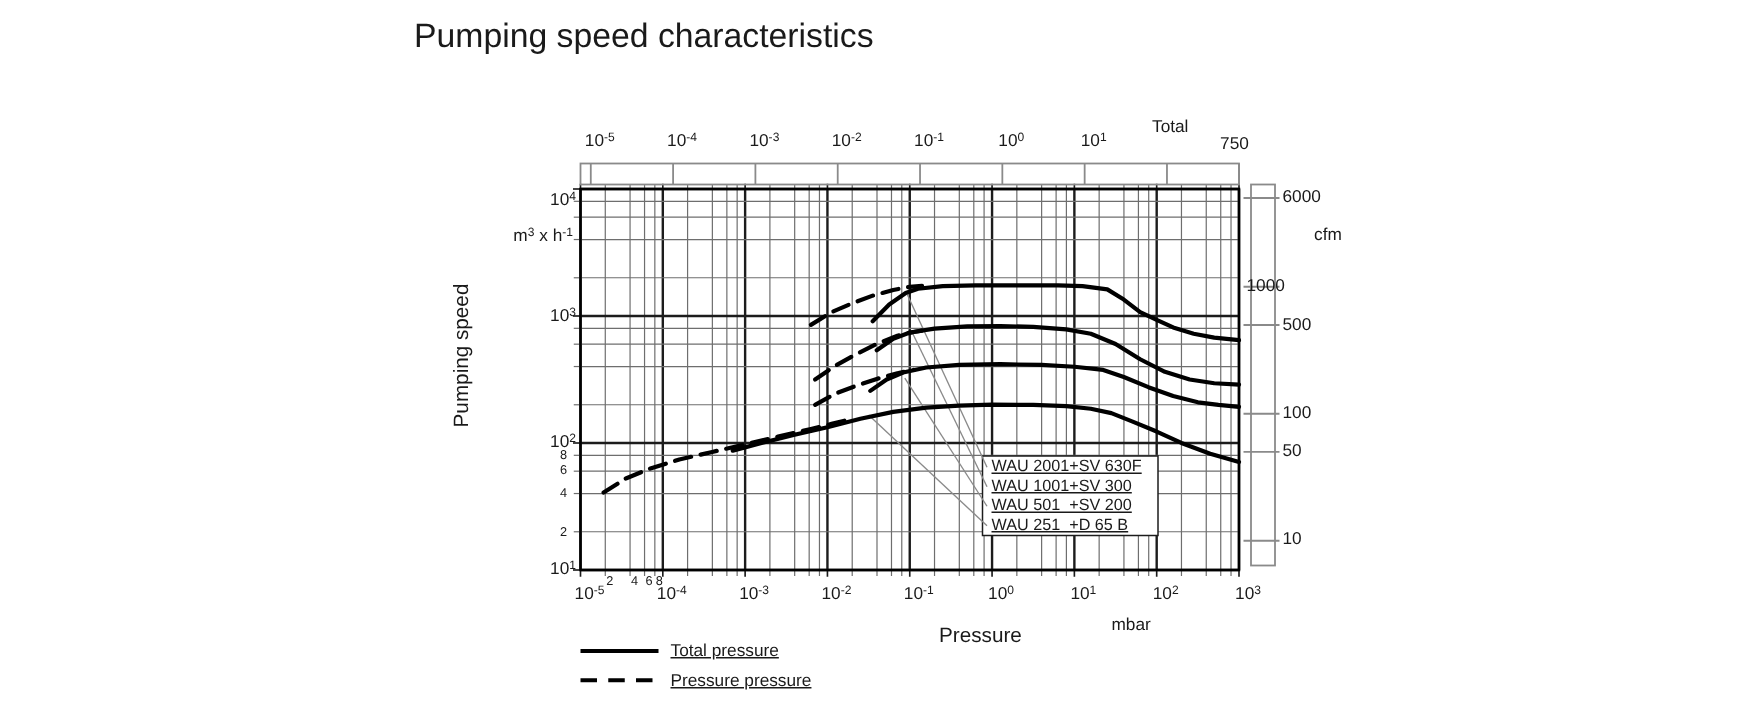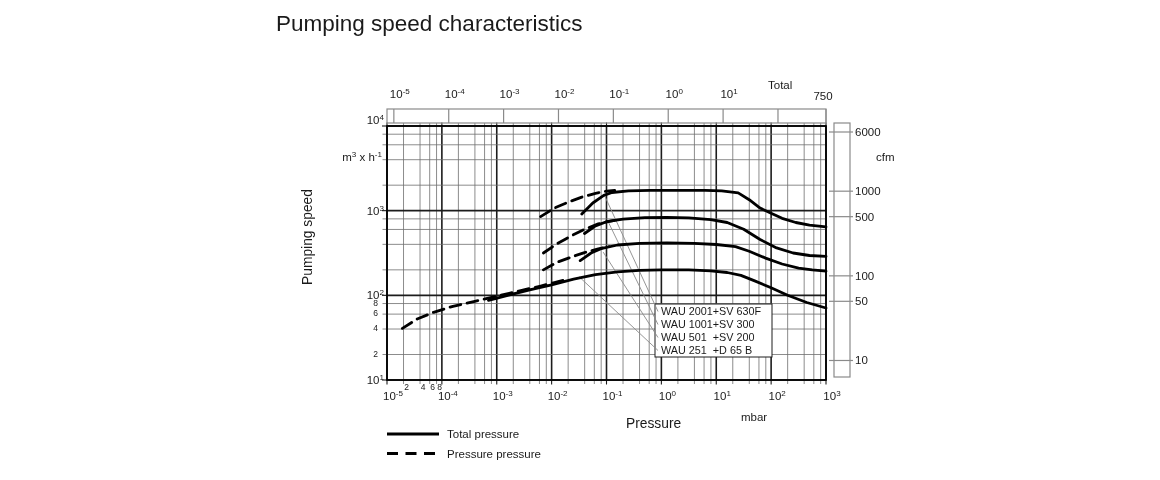--- a/index.html
+++ b/index.html
@@ -8,22 +8,22 @@
   #plot-svg{position:absolute;left:0;top:0;}
   .lbl{position:absolute;white-space:nowrap;color:#1a1a1a;line-height:1.1;}
   .tick{font-size:11.5px;}
   .tick-minor{font-size:8.5px;}
   .sup{font-size:0.7em;vertical-align:0.45em;letter-spacing:0;}
   .center{transform:translateX(-50%);}
   .vcenter{transform:translateY(-50%);}
   .title{font-size:22.5px;}
   .axis-title{font-size:13.8px;}
   .unit{font-size:11.5px;}
-  .curve-lbl{font-size:10.8px;}
-  .legend-lbl{font-size:11.5px;}
+  .curve-lbl{font-size:10.8px;text-decoration:underline;}
+  .legend-lbl{font-size:11.5px;text-decoration:underline;}
   .rot{transform:rotate(-90deg);}
 </style>
 </head>
 <body>
 
 <div id="canvas">
 
   <svg id="plot-svg" width="1160" height="480" viewBox="0 0 1160 480">
       <line x1="366" y1="126" x2="366" y2="380" stroke="#1c1c1c" stroke-width="1.6"></line>
       <line x1="366" y1="380" x2="366" y2="384.5" stroke="#1c1c1c" stroke-width="1.1"></line>
@@ -237,39 +237,39 @@
 
   <div id="gen-labels">
       <div class="lbl tick center" style="left:378.8536298612435px;top:88px;">10<span class="sup">-5</span></div>
       <div class="lbl tick center" style="left:433.7286298612435px;top:88px;">10<span class="sup">-4</span></div>
       <div class="lbl tick center" style="left:488.6036298612435px;top:88px;">10<span class="sup">-3</span></div>
       <div class="lbl tick center" style="left:543.4786298612436px;top:88px;">10<span class="sup">-2</span></div>
       <div class="lbl tick center" style="left:598.3536298612436px;top:88px;">10<span class="sup">-1</span></div>
       <div class="lbl tick center" style="left:653.2286298612435px;top:88px;">10<span class="sup">0</span></div>
       <div class="lbl tick center" style="left:708.1036298612435px;top:88px;">10<span class="sup">1</span></div>
       <div class="lbl tick vcenter" style="left:834px;top:131.9975002219712px;">6000</div>
-      <div class="lbl tick vcenter" style="left:834px;top:191.17696058908746px;text-align:center;">1000</div>
+      <div class="lbl tick vcenter" style="left:810px;top:191.17696058908746px;text-align:center;">1000</div>
       <div class="lbl tick vcenter" style="left:834px;top:216.66416688863788px;">500</div>
       <div class="lbl tick vcenter" style="left:834px;top:275.84362725575414px;">100</div>
       <div class="lbl tick vcenter" style="left:834px;top:301.3091976228565px;">50</div>
       <div class="lbl tick vcenter" style="left:834px;top:360.4886579899728px;">10</div>
       <div class="lbl tick center" style="left:372px;top:390px;">10<span class="sup">-5</span></div>
       <div class="lbl tick center" style="left:426.875px;top:390px;">10<span class="sup">-4</span></div>
       <div class="lbl tick center" style="left:481.75px;top:390px;">10<span class="sup">-3</span></div>
       <div class="lbl tick center" style="left:536.625px;top:390px;">10<span class="sup">-2</span></div>
       <div class="lbl tick center" style="left:591.5px;top:390px;">10<span class="sup">-1</span></div>
       <div class="lbl tick center" style="left:646.375px;top:390px;">10<span class="sup">0</span></div>
       <div class="lbl tick center" style="left:701.25px;top:390px;">10<span class="sup">1</span></div>
       <div class="lbl tick center" style="left:756.125px;top:390px;">10<span class="sup">2</span></div>
       <div class="lbl tick center" style="left:811px;top:390px;">10<span class="sup">3</span></div>
       <div class="lbl tick-minor center" style="left:385.519021012061px;top:382.5px;">2</div>
       <div class="lbl tick-minor center" style="left:402.0380420241219px;top:382.5px;">4</div>
       <div class="lbl tick-minor center" style="left:411.7010498648025px;top:382.5px;">6</div>
       <div class="lbl tick-minor center" style="left:418.5570630361829px;top:382.5px;">8</div>
-      <div class="lbl tick vcenter" style="right:797px;top:120px;text-align:center;">10<span class="sup">4</span></div>
+      <div class="lbl tick vcenter" style="right:797px;top:134px;text-align:center;">10<span class="sup">4</span></div>
       <div class="lbl tick vcenter" style="right:797px;top:210.66666666666666px;">10<span class="sup">3</span></div>
       <div class="lbl tick vcenter" style="right:797px;top:295.3333333333333px;">10<span class="sup">2</span></div>
       <div class="lbl tick vcenter" style="right:797px;top:380px;">10<span class="sup">1</span></div>
       <div class="lbl tick-minor vcenter" style="right:803px;top:303.53838110134876px;">8</div>
       <div class="lbl tick-minor vcenter" style="right:803px;top:314.11652746751815px;">6</div>
       <div class="lbl tick-minor vcenter" style="right:803px;top:329.02558740089916px;">4</div>
       <div class="lbl tick-minor vcenter" style="right:803px;top:354.5127937004496px;">2</div>
       <div class="lbl curve-lbl" style="left:640px;top:305.5px;">WAU 2001+SV 630F</div>
       <div class="lbl curve-lbl" style="left:640px;top:318.5px;">WAU 1001+SV 300</div>
       <div class="lbl curve-lbl" style="left:640px;top:331.5px;">WAU 501&nbsp;&nbsp;+SV 200</div>

